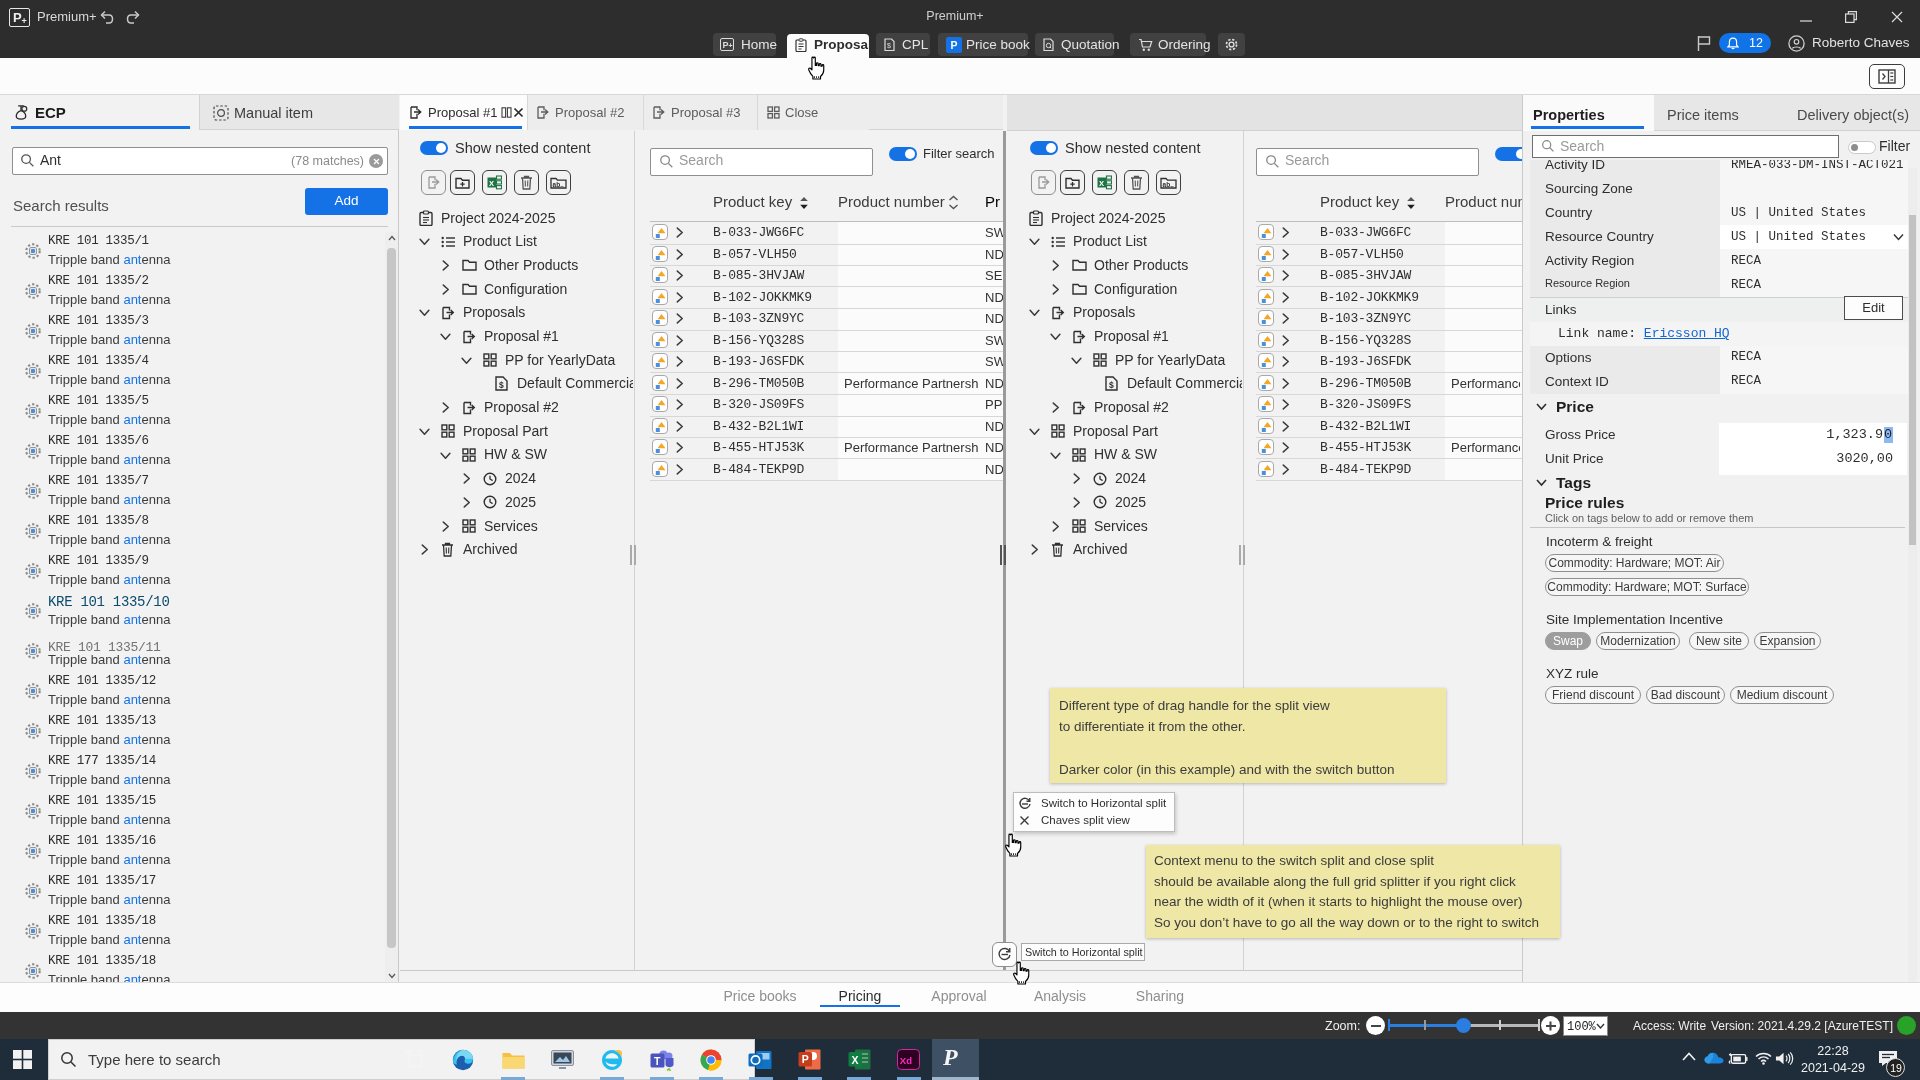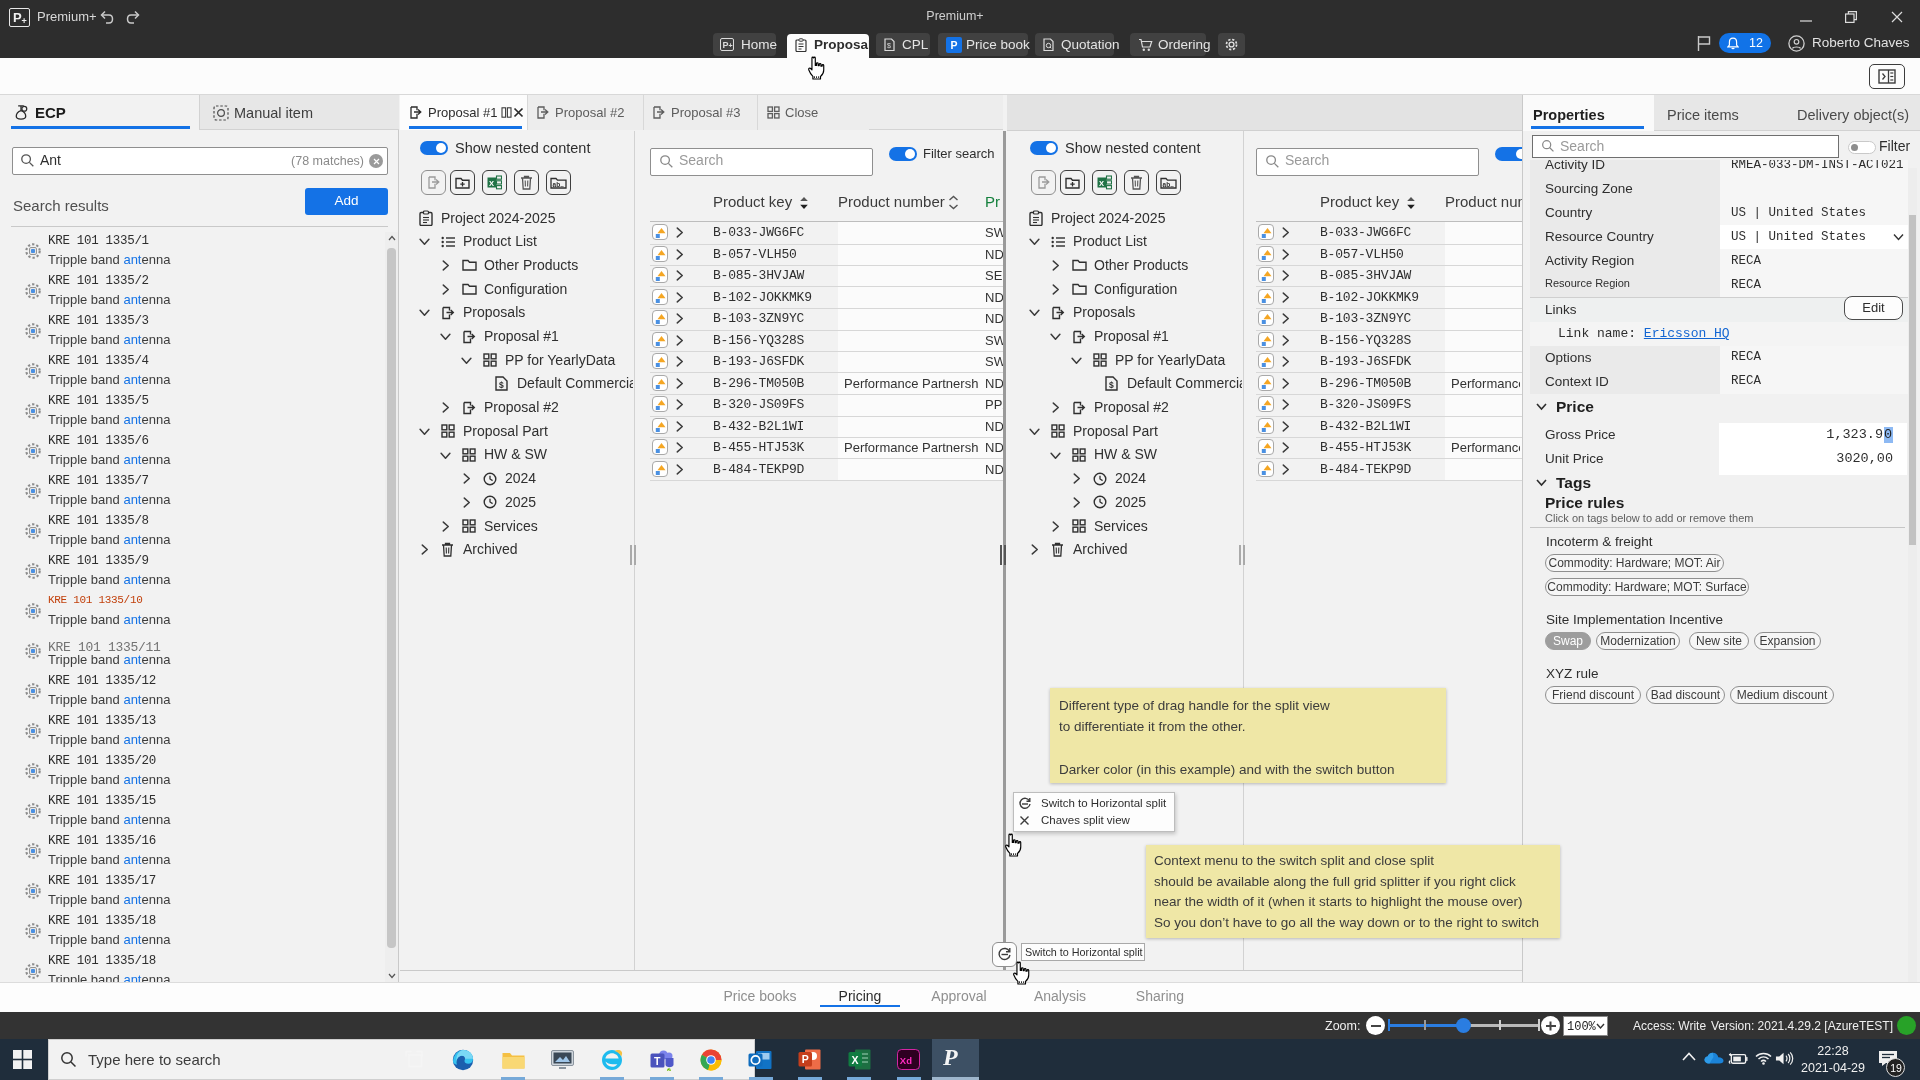--- a/index.html
+++ b/index.html
@@ -191,21 +191,21 @@
       <rect x="5.6" y="5.6" width="6.8" height="6.8" rx="1.2" fill="#f2f2f2" stroke="#8b8b8b" stroke-width="1"></rect>
       <rect x="7" y="7" width="4" height="4" rx="0.8" fill="#4a90e2"></rect>
     </svg>
     <div class="ab mono" style="left:48px;top:322px;font-size:12.5px;color:#2e2e2e;letter-spacing:-0.3px">KRE 101 1335/9</div>
     <div class="ab" style="left:48px;top:340px;font-size:13px;color:#3c3c3c">Tripple band <span style="color:#1472e6">ant</span>enna</div>
     <svg class="ab" style="left:24px;top:370px" width="18" height="18" viewBox="0 0 18 18" fill="none">
       <circle cx="9" cy="9" r="6.7" stroke="#8b8b8b" stroke-width="2.1" stroke-dasharray="2.3 2.05"></circle>
       <rect x="5.6" y="5.6" width="6.8" height="6.8" rx="1.2" fill="#f2f2f2" stroke="#8b8b8b" stroke-width="1"></rect>
       <rect x="7" y="7" width="4" height="4" rx="0.8" fill="#4a90e2"></rect>
     </svg>
-    <div class="ab mono" style="left:48px;top:362px;font-size:11px;color:#c2410c;letter-spacing:-0.3px">KRE 101 1335/10</div>
+    <div class="ab mono" style="left:48px;top:362px;font-size:14px;color:#0c4a6e;letter-spacing:-0.3px">KRE 101 1335/10</div>
     <div class="ab" style="left:48px;top:380px;font-size:13px;color:#3c3c3c">Tripple band <span style="color:#1472e6">ant</span>enna</div>
     <svg class="ab" style="left:24px;top:410px" width="18" height="18" viewBox="0 0 18 18" fill="none">
       <circle cx="9" cy="9" r="6.7" stroke="#8b8b8b" stroke-width="2.1" stroke-dasharray="2.3 2.05"></circle>
       <rect x="5.6" y="5.6" width="6.8" height="6.8" rx="1.2" fill="#f2f2f2" stroke="#8b8b8b" stroke-width="1"></rect>
       <rect x="7" y="7" width="4" height="4" rx="0.8" fill="#4a90e2"></rect>
     </svg>
     <div class="ab mono" style="left:48px;top:408px;font-size:13px;color:#737373;letter-spacing:-0.3px">KRE 101 1335/11</div>
     <div class="ab" style="left:48px;top:420px;font-size:13px;color:#3c3c3c">Tripple band <span style="color:#1472e6">ant</span>enna</div>
     <svg class="ab" style="left:24px;top:450px" width="18" height="18" viewBox="0 0 18 18" fill="none">
       <circle cx="9" cy="9" r="6.7" stroke="#8b8b8b" stroke-width="2.1" stroke-dasharray="2.3 2.05"></circle>
@@ -219,21 +219,21 @@
       <rect x="5.6" y="5.6" width="6.8" height="6.8" rx="1.2" fill="#f2f2f2" stroke="#8b8b8b" stroke-width="1"></rect>
       <rect x="7" y="7" width="4" height="4" rx="0.8" fill="#4a90e2"></rect>
     </svg>
     <div class="ab mono" style="left:48px;top:482px;font-size:12.5px;color:#2e2e2e;letter-spacing:-0.3px">KRE 101 1335/13</div>
     <div class="ab" style="left:48px;top:500px;font-size:13px;color:#3c3c3c">Tripple band <span style="color:#1472e6">ant</span>enna</div>
     <svg class="ab" style="left:24px;top:530px" width="18" height="18" viewBox="0 0 18 18" fill="none">
       <circle cx="9" cy="9" r="6.7" stroke="#8b8b8b" stroke-width="2.1" stroke-dasharray="2.3 2.05"></circle>
       <rect x="5.6" y="5.6" width="6.8" height="6.8" rx="1.2" fill="#f2f2f2" stroke="#8b8b8b" stroke-width="1"></rect>
       <rect x="7" y="7" width="4" height="4" rx="0.8" fill="#4a90e2"></rect>
     </svg>
-    <div class="ab mono" style="left:48px;top:522px;font-size:12.5px;color:#2e2e2e;letter-spacing:-0.3px">KRE 101 1335/20</div>
+    <div class="ab mono" style="left:48px;top:522px;font-size:12.5px;color:#2e2e2e;letter-spacing:-0.3px">KRE 177 1335/14</div>
     <div class="ab" style="left:48px;top:540px;font-size:13px;color:#3c3c3c">Tripple band <span style="color:#1472e6">ant</span>enna</div>
     <svg class="ab" style="left:24px;top:570px" width="18" height="18" viewBox="0 0 18 18" fill="none">
       <circle cx="9" cy="9" r="6.7" stroke="#8b8b8b" stroke-width="2.1" stroke-dasharray="2.3 2.05"></circle>
       <rect x="5.6" y="5.6" width="6.8" height="6.8" rx="1.2" fill="#f2f2f2" stroke="#8b8b8b" stroke-width="1"></rect>
       <rect x="7" y="7" width="4" height="4" rx="0.8" fill="#4a90e2"></rect>
     </svg>
     <div class="ab mono" style="left:48px;top:562px;font-size:12.5px;color:#2e2e2e;letter-spacing:-0.3px">KRE 101 1335/15</div>
     <div class="ab" style="left:48px;top:580px;font-size:13px;color:#3c3c3c">Tripple band <span style="color:#1472e6">ant</span>enna</div>
     <svg class="ab" style="left:24px;top:610px" width="18" height="18" viewBox="0 0 18 18" fill="none">
       <circle cx="9" cy="9" r="6.7" stroke="#8b8b8b" stroke-width="2.1" stroke-dasharray="2.3 2.05"></circle>
@@ -485,21 +485,21 @@
 <div class="ab " style="left:713px;top:191px;font-size:15px;color:#3b3b3b;font-weight:400;white-space:nowrap;line-height:22px;">Product key</div>
 <svg class="ab" style="left:799px;top:196px;" width="10" height="14" viewBox="0 0 10 14" fill="none">
     <path d="M5 1 L8.8 5 H1.2 Z" fill="#555"></path>
     <path d="M5 13 L1.2 8.8 H8.8 Z" fill="#1f1f1f"></path>
   </svg>
 <div class="ab " style="left:838px;top:191px;font-size:15px;color:#3b3b3b;font-weight:400;white-space:nowrap;line-height:22px;">Product number</div>
 <svg class="ab" style="left:948px;top:195px;" width="11" height="15" viewBox="0 0 11 15" fill="none">
     <path d="M1.5 5 L5.5 1.5 L9.5 5" stroke="#555" stroke-width="1.4" fill="none"></path>
     <path d="M1.5 10 L5.5 13.5 L9.5 10" stroke="#555" stroke-width="1.4" fill="none"></path>
   </svg>
-<div class="ab " style="left:985px;top:191px;font-size:15px;color:#15803d;font-weight:400;white-space:nowrap;line-height:22px;">Pr</div>
+<div class="ab " style="left:985px;top:191px;font-size:15px;color:#000000;font-weight:400;white-space:nowrap;line-height:22px;">Pr</div>
 <div class="ab" style="left:650px;top:221px;width:353px;height:1px;background:#bdbdbd"></div>
 <div class="ab" style="left:838px;top:222px;width:165px;height:258px;background:#fbfbfb"></div>
 <div class="ab" style="left:652px;top:224px;width:16px;height:16px;background:#fff;border:1px solid #a9a9a9;border-radius:4px"></div>
 <svg class="ab" style="left:655px;top:227px;" width="11" height="11" viewBox="0 0 11 11" fill="none">
     <path d="M6.5 1 L10.5 6.2 H2.5 Z" fill="#f5a623"></path>
     <rect x="0.8" y="7" width="4" height="4" fill="#4a90e2"></rect>
   </svg>
 <svg class="ab" style="left:674px;top:227.2px;" width="11" height="11" viewBox="0 0 10 10" fill="none">
     <path d="M3 1 L7.5 5 L3 9" stroke="#3c3c3c" stroke-width="1.4" stroke-linecap="round" stroke-linejoin="round"></path>
   </svg>
@@ -983,21 +983,21 @@
     <div class="ab" style="left:198px;top:89px;width:188px;height:24px;background:#f6f6f6"></div>
     <div class="ab" style="left:23px;top:93px;font-size:13.5px;color:#2e2e2e;white-space:nowrap">Activity Region</div>
     <div class="ab mono" style="left:209px;top:93.5px;font-size:12.5px;color:#2e2e2e;white-space:nowrap">RECA</div>
     <div class="ab" style="left:8px;top:113px;width:190px;height:24px;background:#eaeaea"></div>
     <div class="ab" style="left:198px;top:113px;width:188px;height:24px;background:#f6f6f6"></div>
     <div class="ab" style="left:23px;top:117px;font-size:11px;color:#2e2e2e;white-space:nowrap">Resource Region</div>
     <div class="ab mono" style="left:209px;top:117.5px;font-size:12.5px;color:#2e2e2e;white-space:nowrap">RECA</div>
     <div class="ab" style="left:8px;top:137px;width:378px;height:1px;background:#cfcfcf"></div>
     <div class="ab" style="left:8px;top:138px;width:378px;height:24px;background:#eef0f0"></div>
     <div class="ab" style="left:23px;top:142px;font-size:13.5px;color:#2e2e2e">Links</div>
-    <div class="ab" style="left:322px;top:136px;width:59px;height:24px;background:#fdfdfd;border:1.2px solid #4c4c4c;border-radius:8px;text-align:center;font-size:13px;color:#2e2e2e;line-height:21px">Edit</div>
+    <div class="ab" style="left:322px;top:136px;width:59px;height:24px;background:#fdfdfd;border:1.2px solid #4c4c4c;border-radius:0;text-align:center;font-size:13px;color:#2e2e2e;line-height:21px">Edit</div>
     <div class="ab" style="left:8px;top:162px;width:378px;height:24px;background:#f4f4f4"></div>
     <div class="ab mono" style="left:36px;top:166px;font-size:13px;color:#2e2e2e">Link name: <span style="color:#1265d2;text-decoration:underline">Ericsson HQ</span></div>
     <div class="ab" style="left:8px;top:185.95999999999998px;width:190px;height:24px;background:#eaeaea"></div>
     <div class="ab" style="left:198px;top:185.95999999999998px;width:188px;height:24px;background:#f6f6f6"></div>
     <div class="ab" style="left:23px;top:189.95999999999998px;font-size:13.5px;color:#2e2e2e;white-space:nowrap">Options</div>
     <div class="ab mono" style="left:209px;top:190.45999999999998px;font-size:12.5px;color:#2e2e2e;white-space:nowrap">RECA</div>
     <div class="ab" style="left:8px;top:209.95999999999998px;width:190px;height:24px;background:#eaeaea"></div>
     <div class="ab" style="left:198px;top:209.95999999999998px;width:188px;height:24px;background:#f6f6f6"></div>
     <div class="ab" style="left:23px;top:213.95999999999998px;font-size:13.5px;color:#2e2e2e;white-space:nowrap">Context ID</div>
     <div class="ab mono" style="left:209px;top:214.45999999999998px;font-size:12.5px;color:#2e2e2e;white-space:nowrap">RECA</div>

